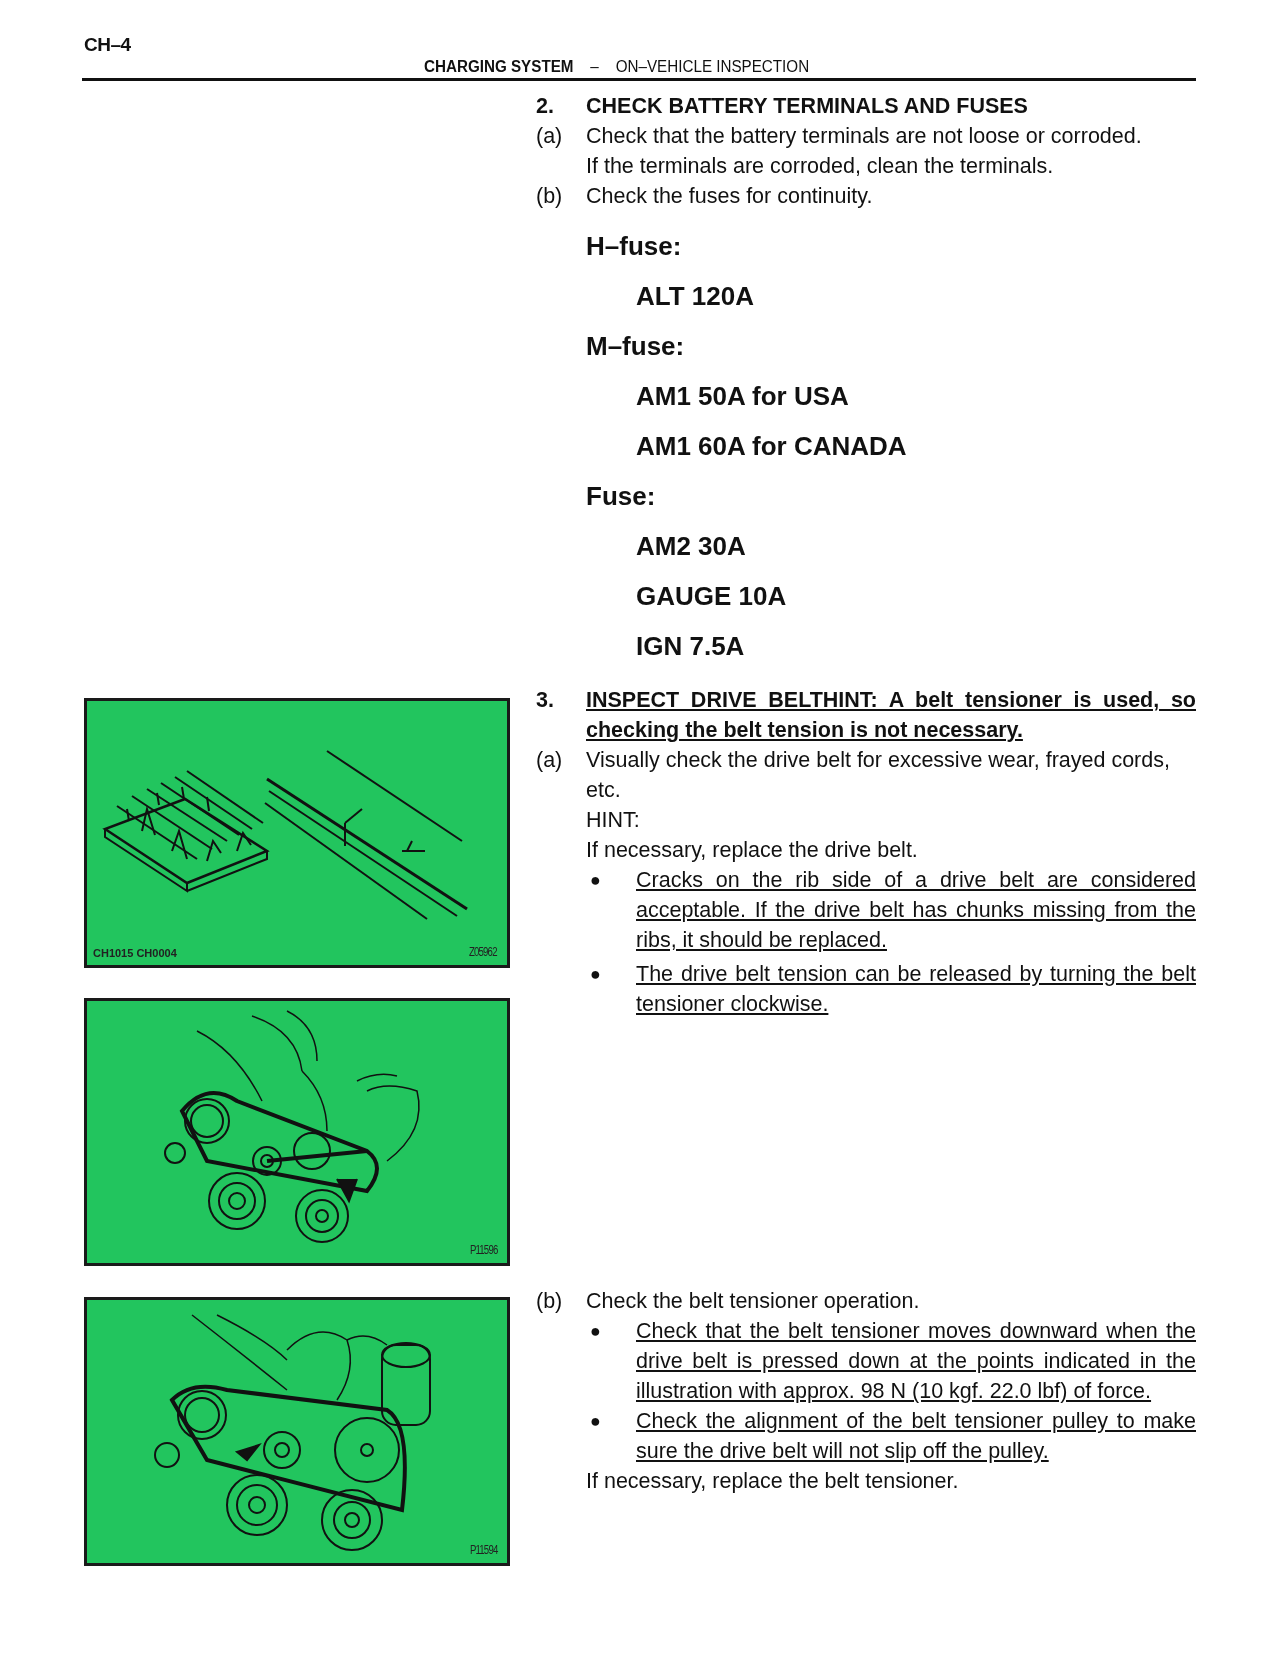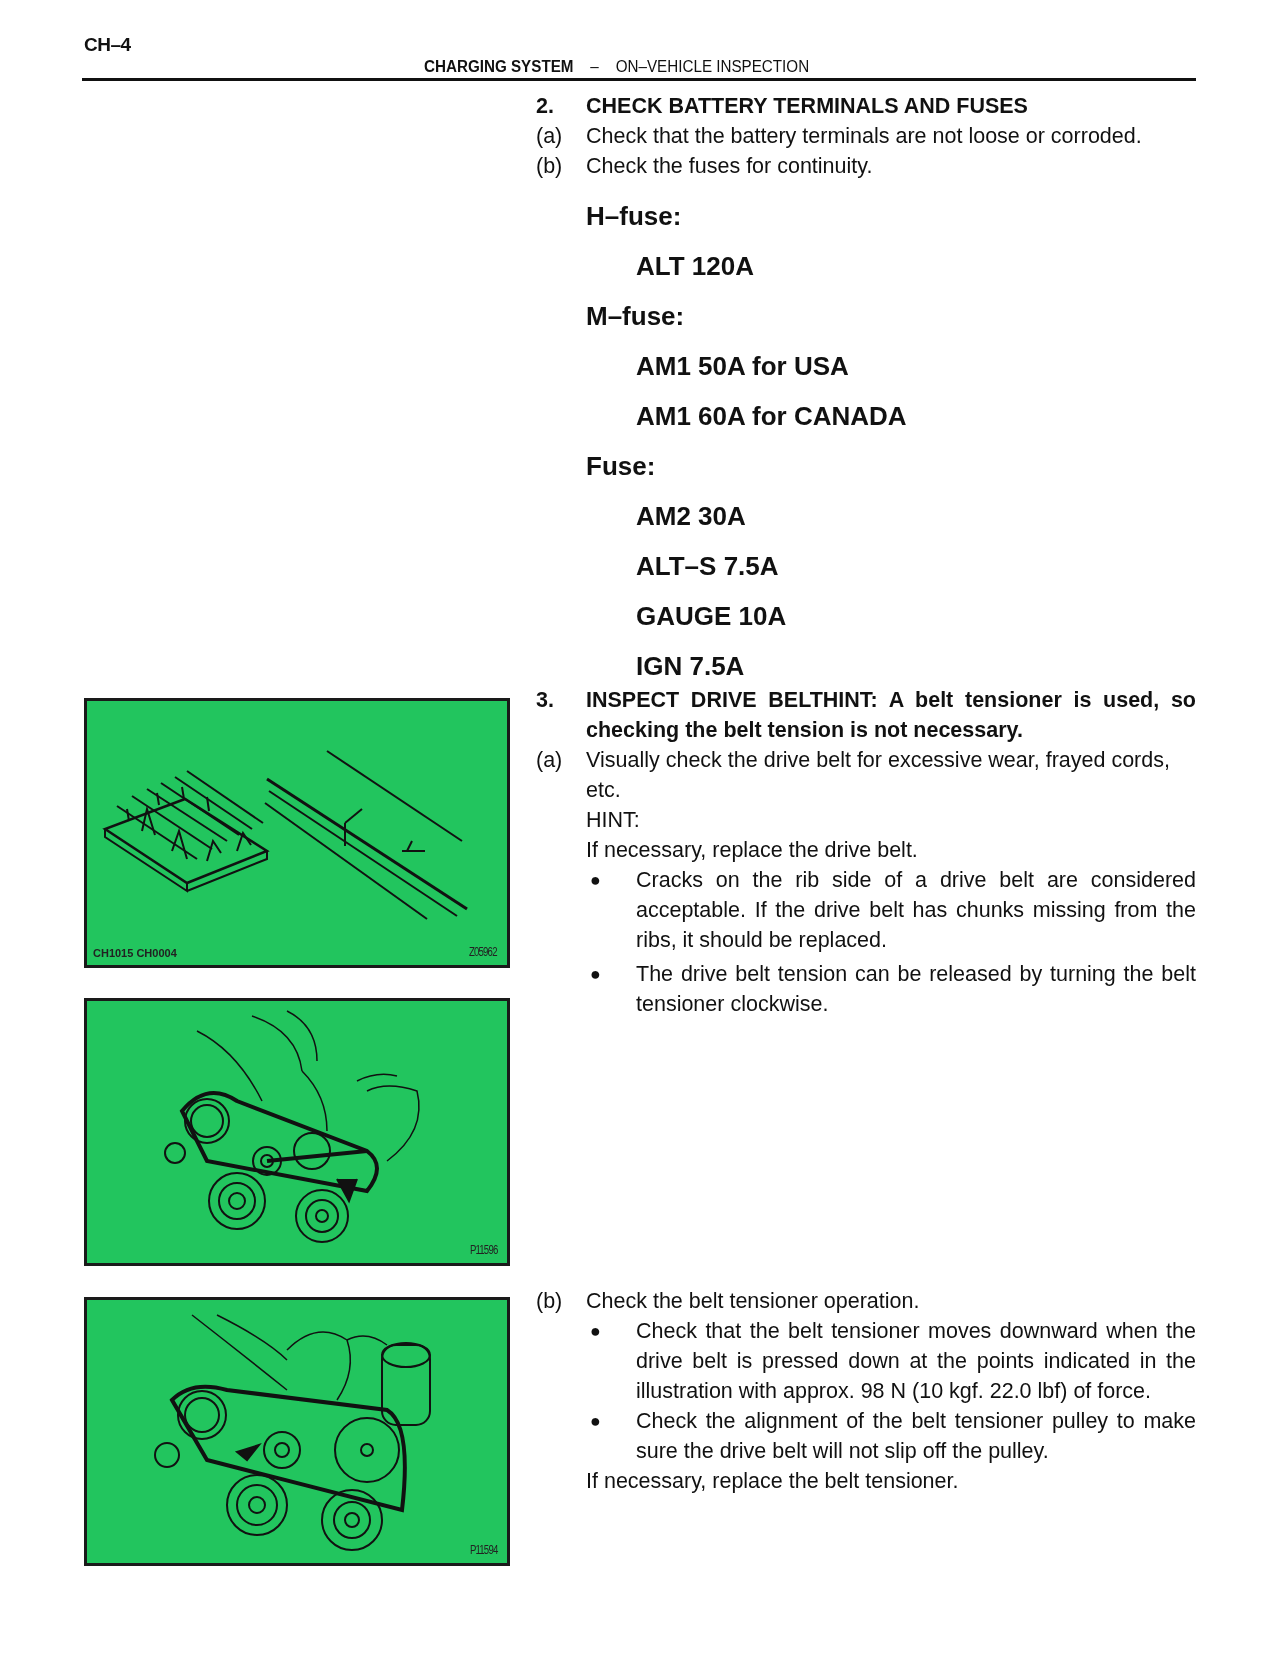--- a/index.html
+++ b/index.html
@@ -15,21 +15,21 @@
   .row { display: flex; }
   .num { width: 50px; flex: none; }
   .txt { flex: 1; }
   .bold { font-weight: bold; }
   .spec { font-weight: bold; font-size: 26px; margin-top: 21px; }
   .spec-head { padding-left: 50px; }
   .spec-item { padding-left: 100px; }
   .indent { padding-left: 50px; }
   .bullet-row { display: flex; padding-left: 50px; }
   .bullet { width: 50px; flex: none; font-size: 18px; padding-left: 4px; }
-  .justify { text-align: justify; }
+  .justify { text-align: justify; text-decoration: underline; }
   .gap { height: 4px; }
 
   .figure { position: absolute; left: 84px; width: 426px; border: 3px solid #1a1a1a; background: #22c55e; }
   .figure svg { display: block; width: 100%; height: 100%; }
   .fig-code { position: absolute; font-size: 11px; font-weight: bold; color: #222; font-family: "Liberation Sans", sans-serif; }
   .fig-id { position: absolute; right: 10px; bottom: 6px; font-size: 12px; color: #222; letter-spacing: -1px; transform: scaleX(0.8); transform-origin: right; }
 </style>
 </head>
 <body>
 
@@ -39,35 +39,35 @@
 
 <div class="col" style="top:91px;">
   <div class="row bold">
     <span class="num">2.</span>
     <span class="txt">CHECK BATTERY TERMINALS AND FUSES</span>
   </div>
   <div class="row">
     <span class="num">(a)</span>
     <span class="txt">
       <span>Check that the battery terminals are not loose or corroded.</span><br>
+      <span>If the terminals are corroded, clean the terminals.</span>
     </span>
   </div>
   <div class="row">
     <span class="num">(b)</span>
     <span class="txt">Check the fuses for continuity.</span>
   </div>
   <div>
     <div class="spec spec-head" style="height:29px;line-height:29px">H–fuse:</div>
     <div class="spec spec-item" style="height:29px;line-height:29px">ALT 120A</div>
     <div class="spec spec-head" style="height:29px;line-height:29px">M–fuse:</div>
     <div class="spec spec-item" style="height:29px;line-height:29px">AM1 50A for USA</div>
     <div class="spec spec-item" style="height:29px;line-height:29px">AM1 60A for CANADA</div>
     <div class="spec spec-head" style="height:29px;line-height:29px">Fuse:</div>
     <div class="spec spec-item" style="height:29px;line-height:29px">AM2 30A</div>
-    <div class="spec spec-item" style="height:29px;line-height:29px">ALT–S 7.5A</div>
     <div class="spec spec-item" style="height:29px;line-height:29px">GAUGE 10A</div>
     <div class="spec spec-item" style="height:29px;line-height:29px">IGN 7.5A</div>
   </div>
 </div>
 
 <div class="col" style="top:685px;">
   <div class="row bold">
     <span class="num">3.</span>
     <span class="txt justify">INSPECT DRIVE BELTHINT: A belt tensioner is used, so checking the belt tension is not necessary.</span>
   </div>

